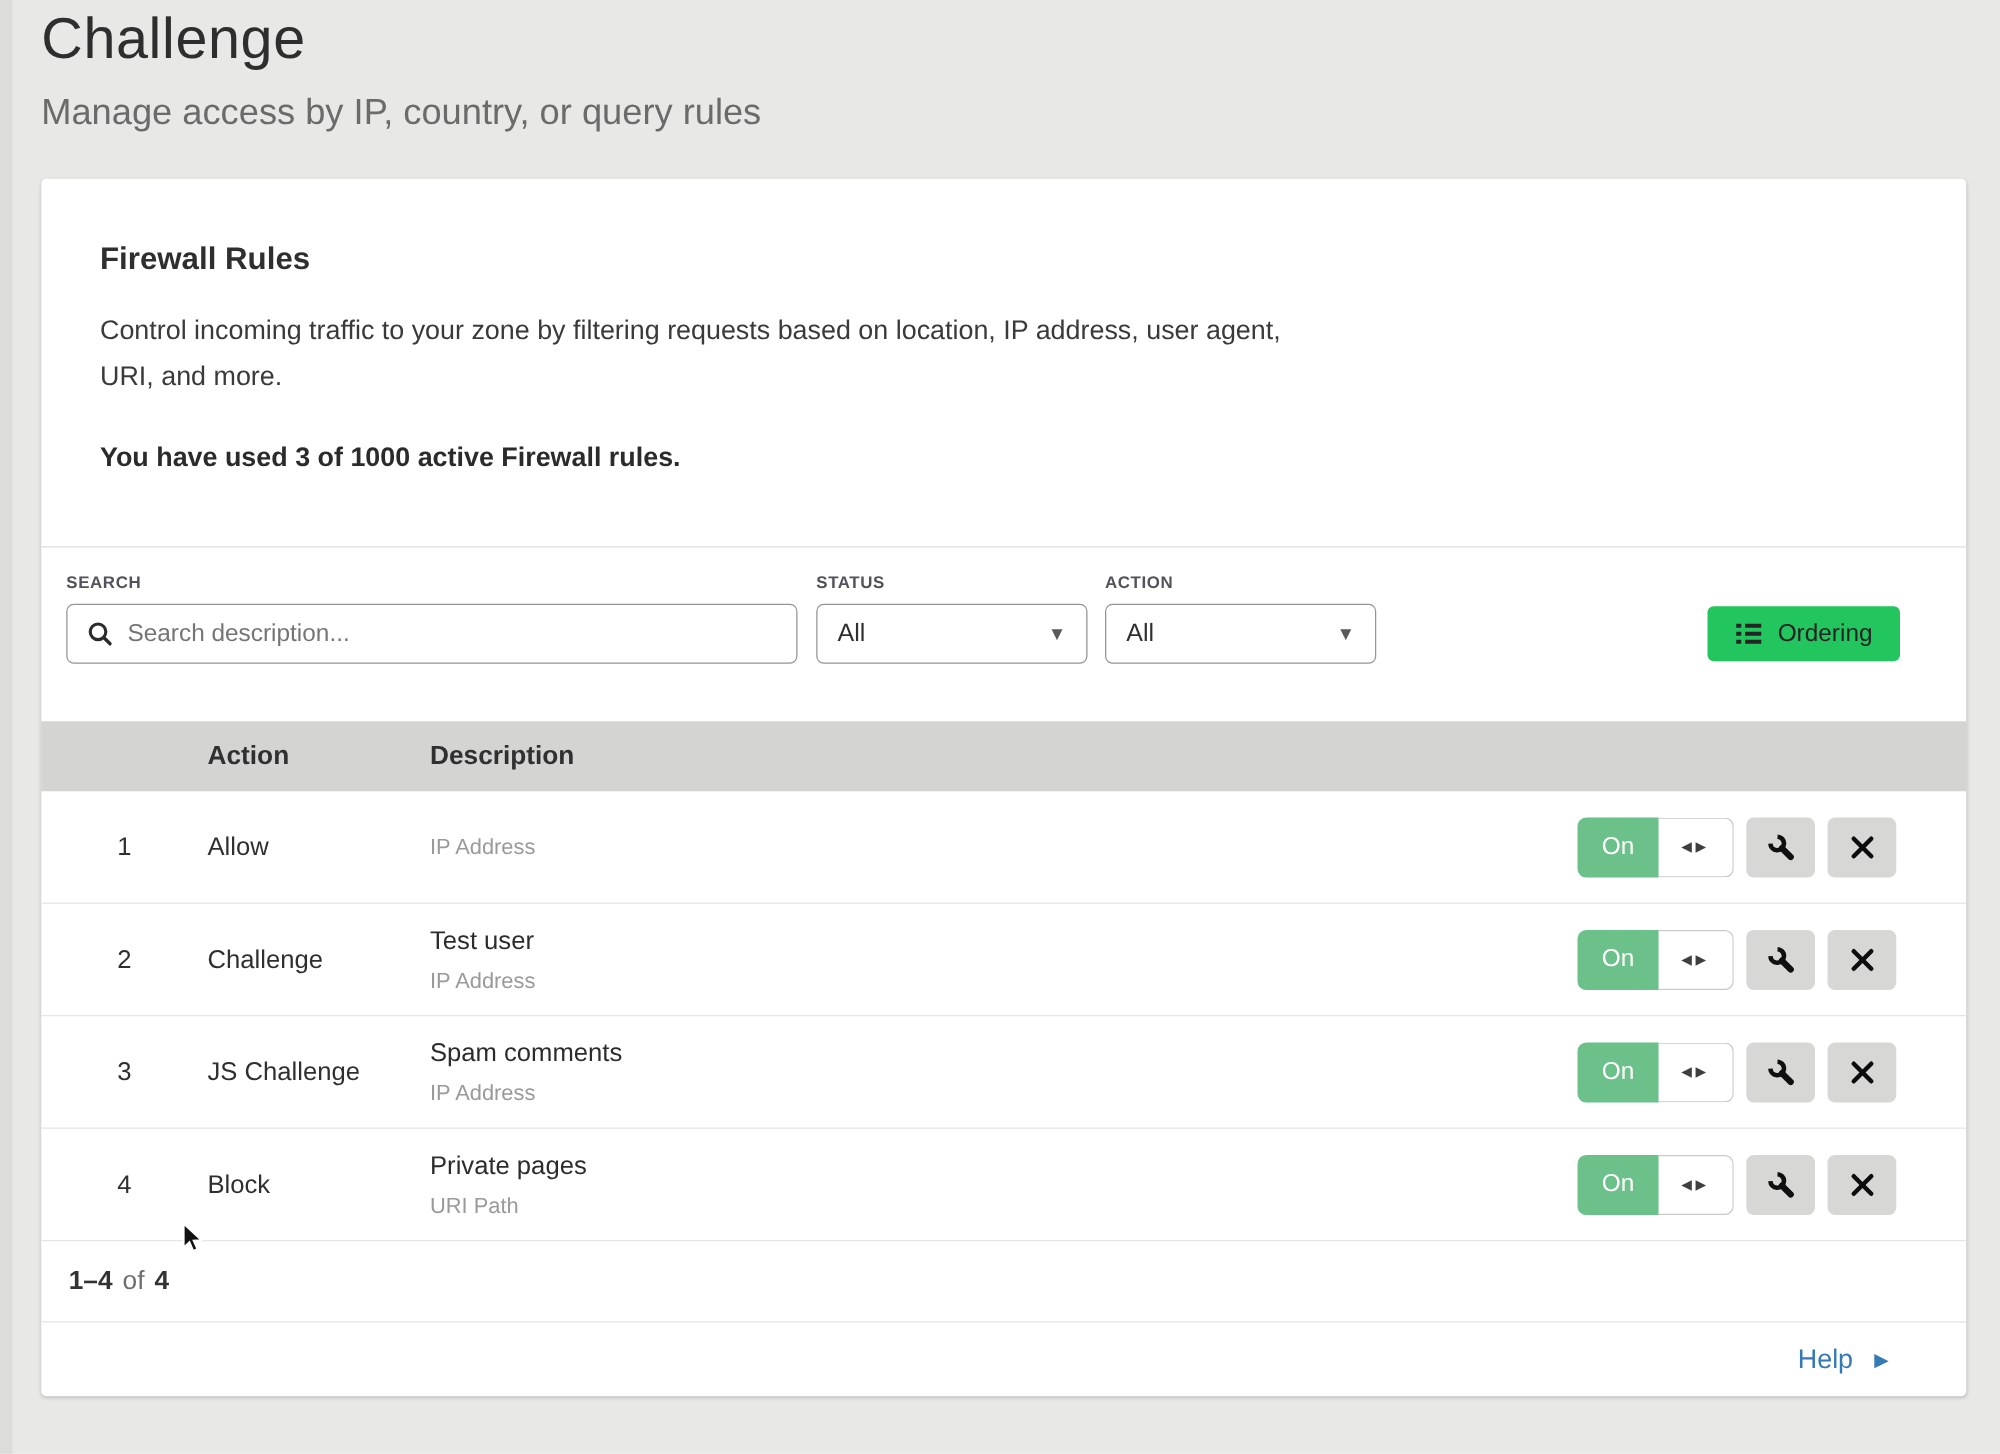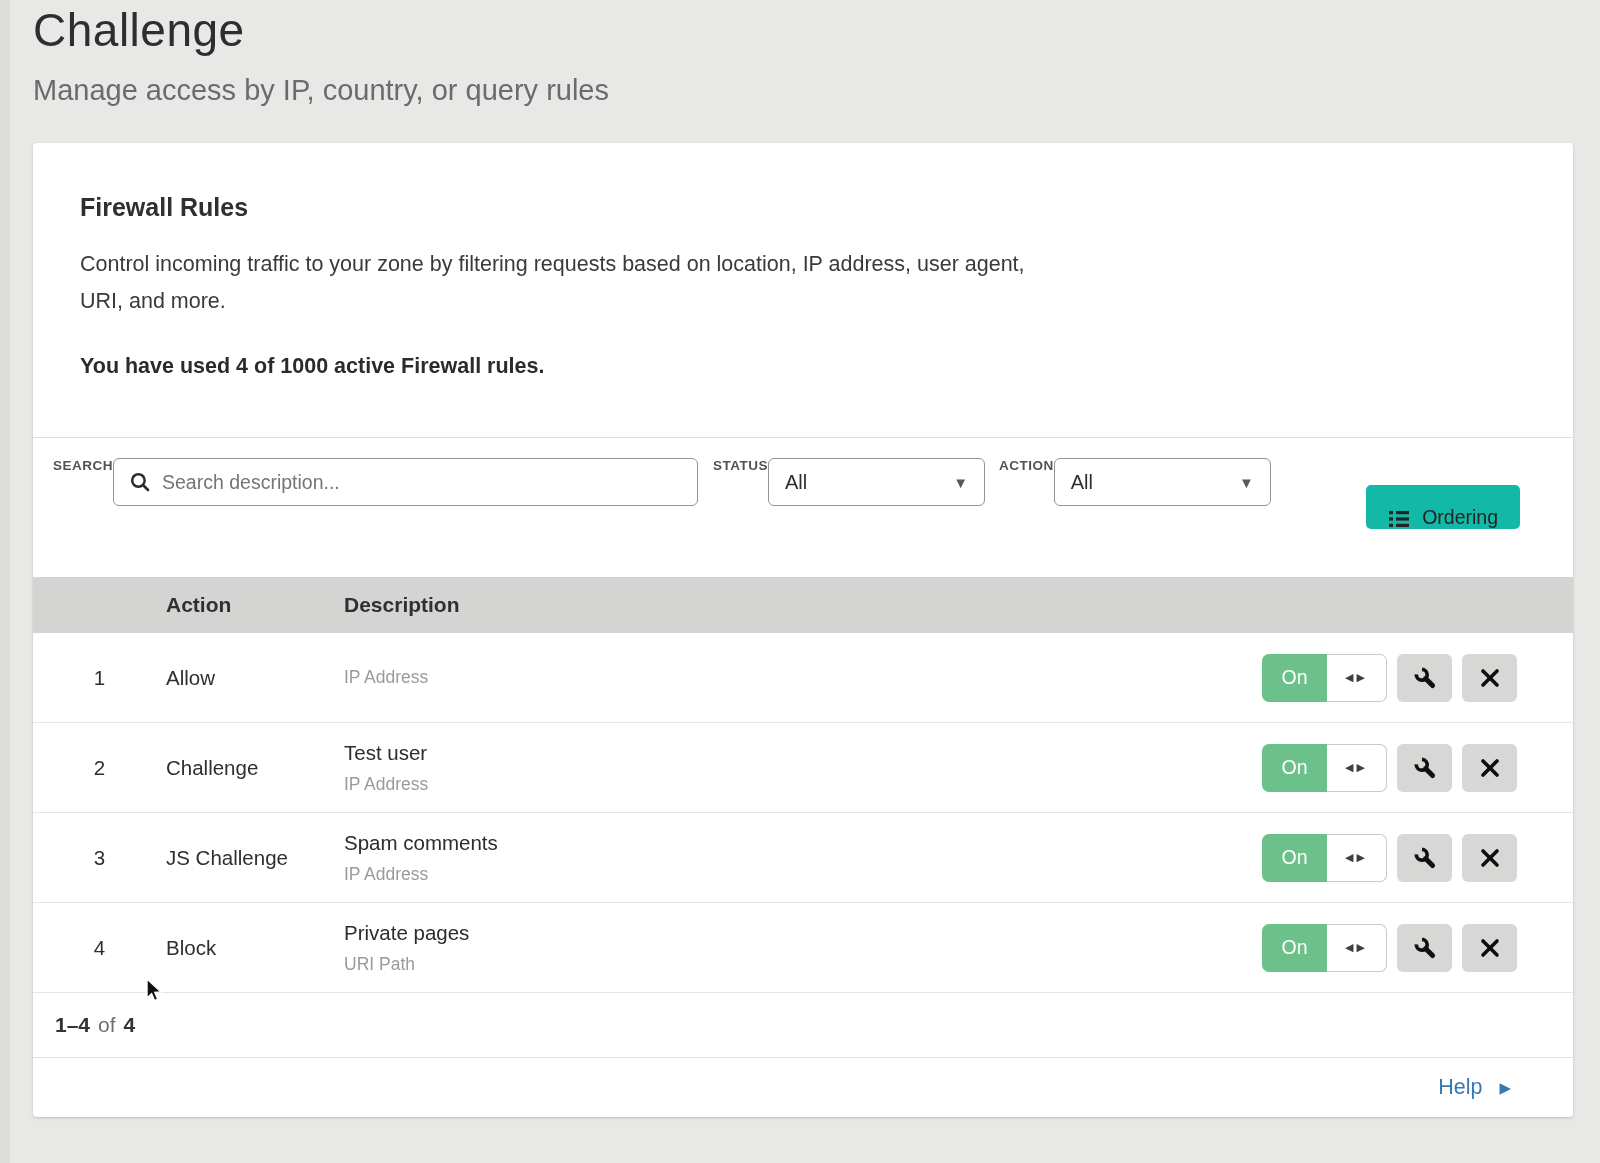--- a/index.html
+++ b/index.html
@@ -53,21 +53,21 @@
     background: #2e7cb8; color: #fff;
     font-size: 20.5px; font-weight: 600;
     font-family: "Liberation Sans", sans-serif;
     border: none; border-radius: 5px;
     padding: 10px 25px; height: 43px;
     cursor: pointer;
   }
 
   
   .filters { height: 139px; position: relative; padding: 20px 0 0 20px; display: flex; }
-  .filter-group { display: flex; flex-direction: row; }
+  .filter-group { display: flex; flex-direction: column; }
   .filter-label {
     font-size: 13.5px; font-weight: 700; letter-spacing: 0.5px;
     color: #52525a; margin-bottom: 10px; text-transform: uppercase;
   }
   .search-wrap {
     position: relative; width: 585px; height: 48px;
   }
   .search-wrap svg { position: absolute; left: 15px; top: 12px; }
   .search-input {
     width: 100%; height: 48px;
@@ -86,24 +86,24 @@
     background: #fff;
     display: flex; align-items: center; justify-content: space-between;
     padding: 0 16px 0 16px;
     font-size: 20px; color: #2f2f2f;
     cursor: pointer;
   }
   .select .chev { font-size: 15px; color: #5a5a5a; }
   .btn-ordering {
     position: absolute; right: 53px; top: 47px;
     height: 44px; padding: 0 22px;
-    background: #14b8a6; border: none; border-radius: 5px;
+    background: #22c55e; border: none; border-radius: 5px;
     font-size: 19.5px; color: #242424;
     font-family: "Liberation Sans", sans-serif;
-    display: flex; align-items: flex-end; gap: 12px;
+    display: flex; align-items: center; gap: 12px;
     cursor: pointer;
   }
 
   
   .thead {
     height: 56px; background: #d4d4d3;
     display: flex; align-items: center;
     font-size: 21px; font-weight: 700; color: #303030;
   }
   .th-priority { width: 133px; }
@@ -163,21 +163,21 @@
   <h1 class="page-title">Challenge</h1>
   <p class="page-subtitle">Manage access by IP, country, or query rules</p>
 </div>
 
 <div class="card">
 
   <div class="card-header">
     <div class="card-header-left">
       <h2 class="card-header-title">Firewall Rules</h2>
       <p class="card-header-desc">Control incoming traffic to your zone by filtering requests based on location, IP address, user agent, URI, and more.</p>
-      <p class="card-header-usage">You have used 4 of 1000 active Firewall rules.</p>
+      <p class="card-header-usage">You have used 3 of 1000 active Firewall rules.</p>
     </div>
   </div>
 
   <div class="filters">
     <div class="filter-group">
       <span class="filter-label">SEARCH</span>
       <div class="search-wrap">
         <svg width="25" height="25" viewBox="0 0 24 24">
           <circle cx="10" cy="10" r="6" fill="none" stroke="#2b2b2b" stroke-width="2.4"></circle>
           <line x1="14.6" y1="14.6" x2="19.2" y2="19.2" stroke="#2b2b2b" stroke-width="2.6" stroke-linecap="round"></line>

